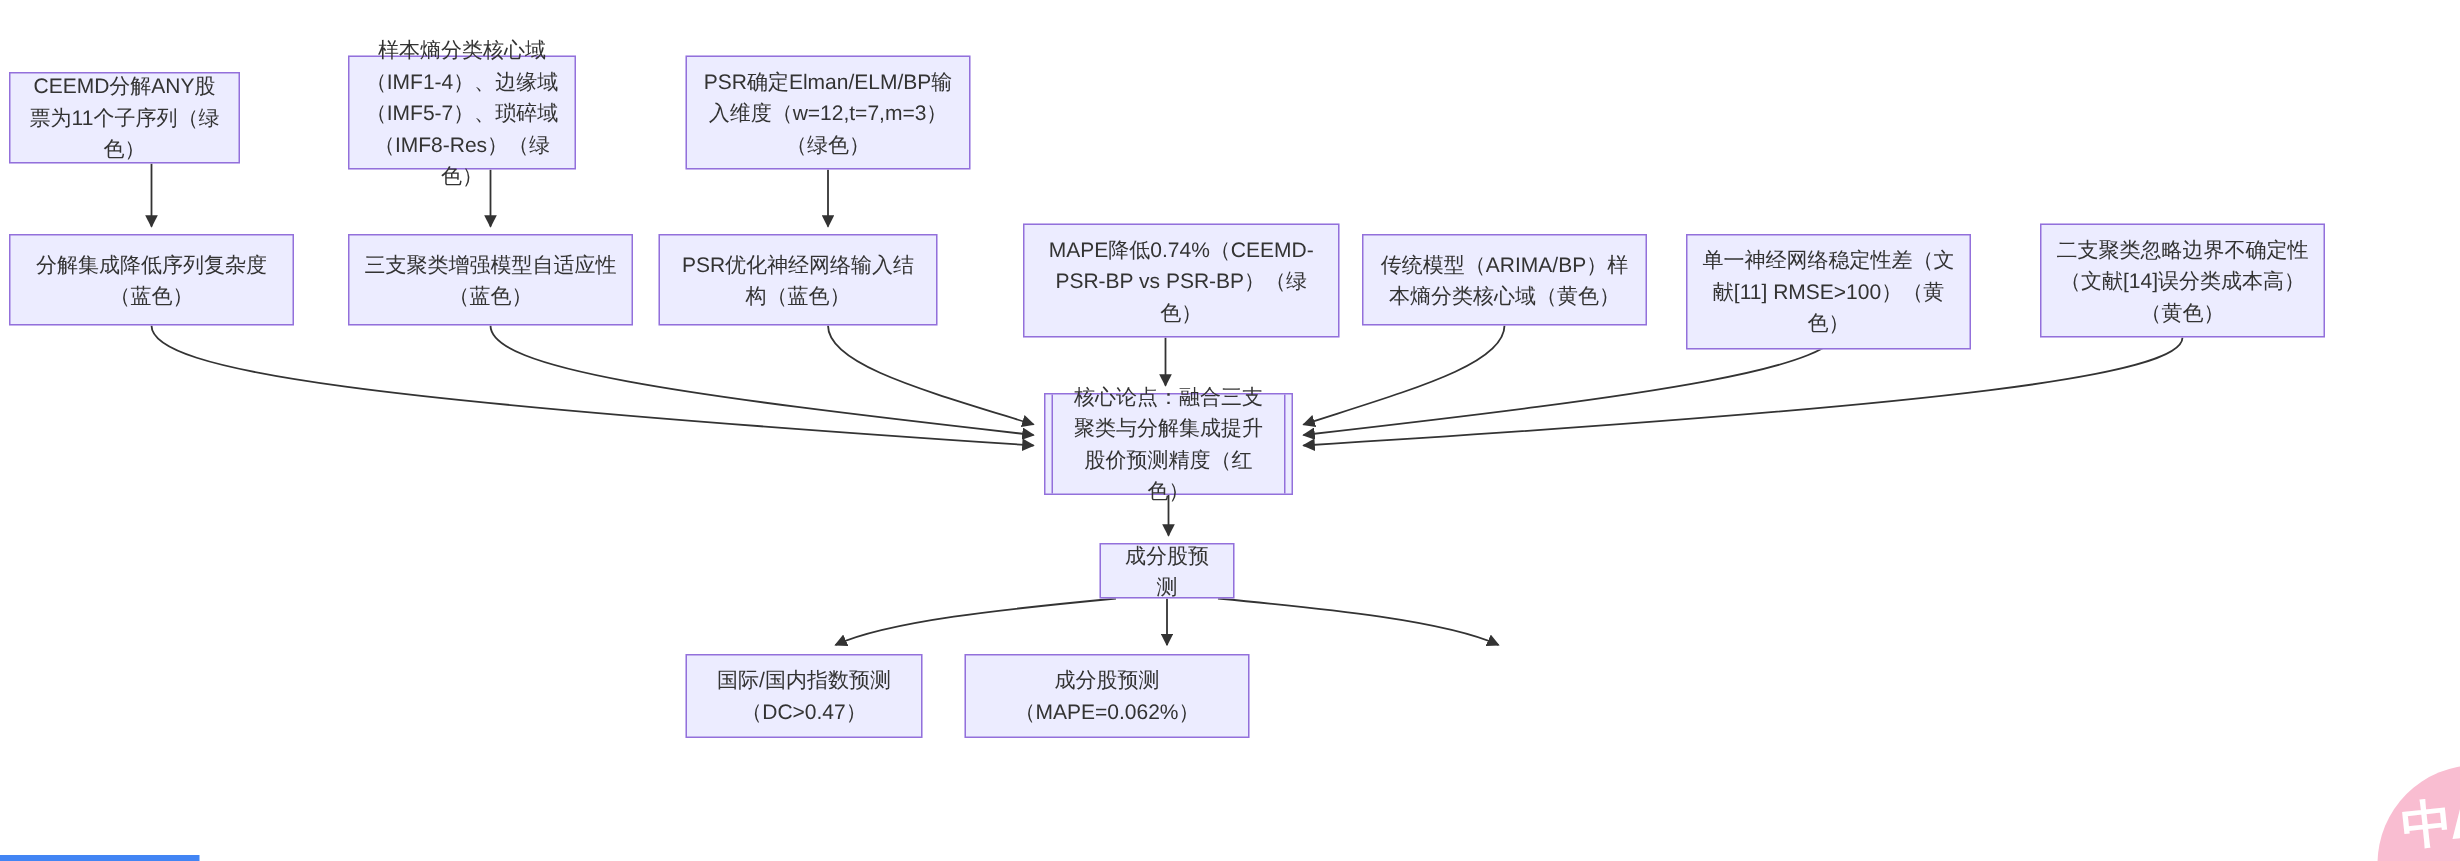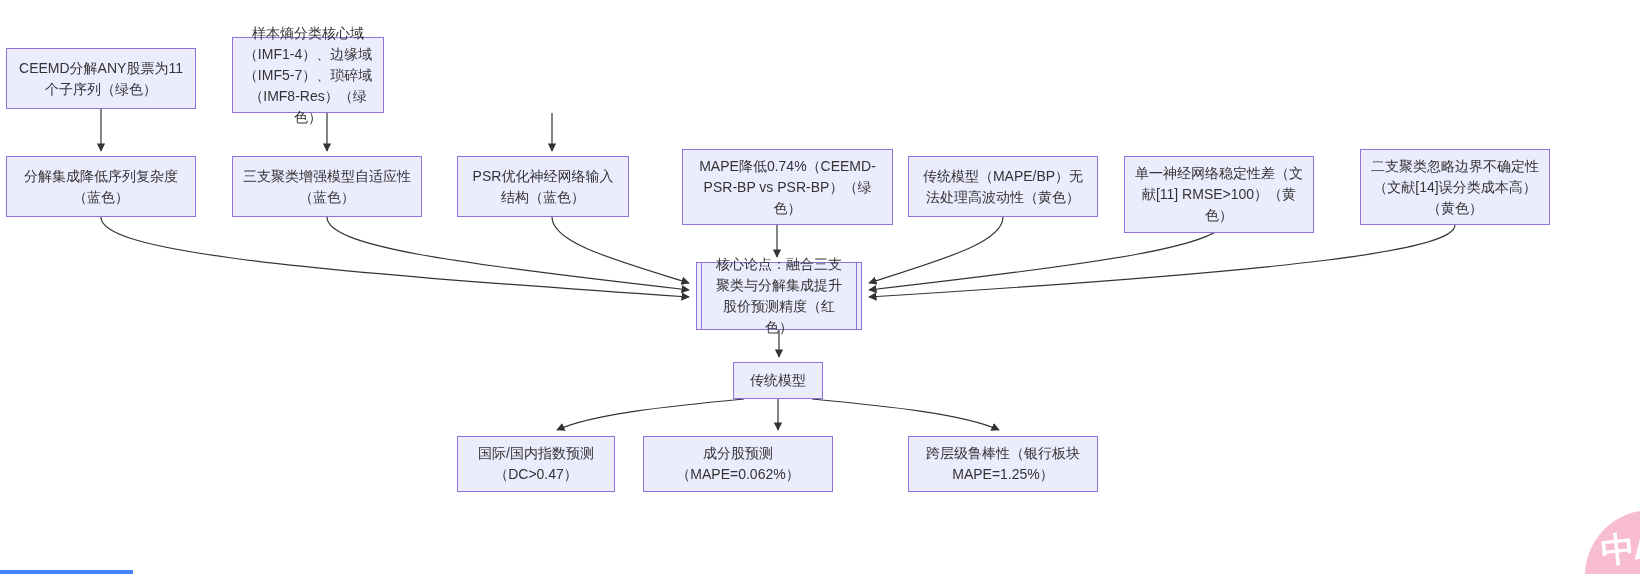--- a/index.html
+++ b/index.html
@@ -79,65 +79,65 @@
     <path class="edge" d="M777,225 L777,257"></path>
     <path class="edge" d="M1003,217 C1003,243 940,260 869,283"></path>
     <path class="edge" d="M1228,217 C1228,246 1105,263 869,290"></path>
     <path class="edge" d="M1455,225 C1455,250 1305,270 869,297"></path>
     <path class="edge" d="M779,330 L779,357"></path>
     <path class="edge" d="M744,399 C670,406 592,414 557,430"></path>
     <path class="edge" d="M778,399 L778,430"></path>
     <path class="edge" d="M812,399 C886,406 964,414 999,430"></path>
   </svg>
 
-  <div class="node" style="left:6px;top:48px;width:190px;height:61px">
+  <div class="node" style="left:6px;top:48px;width:154px;height:61px">
     <span class="node-label">CEEMD分解ANY股票为11个子序列（绿色）</span>
   </div>
   <div class="node" style="left:232px;top:37px;width:152px;height:76px">
     <span class="node-label">样本熵分类核心域（IMF1-4）、边缘域（IMF5-7）、琐碎域（IMF8-Res）（绿色）</span>
+  </div>
+  <div class="node" style="left:457px;top:37px;width:190px;height:76px">
+    <span class="node-label">PSR确定Elman/ELM/BP输入维度（w=12,t=7,m=3）（绿色）</span>
   </div>
 
   <div class="node" style="left:232px;top:156px;width:190px;height:61px">
     <span class="node-label">三支聚类增强模型自适应性（蓝色）</span>
   </div>
   <div class="node" style="left:6px;top:156px;width:190px;height:61px">
     <span class="node-label">分解集成降低序列复杂度（蓝色）</span>
   </div>
-  <div class="node" style="left:457px;top:156px;width:172px;height:61px">
+  <div class="node" style="left:439px;top:156px;width:186px;height:61px">
     <span class="node-label">PSR优化神经网络输入结构（蓝色）</span>
   </div>
   <div class="node" style="left:682px;top:149px;width:211px;height:76px">
     <span class="node-label">MAPE降低0.74%（CEEMD-PSR-BP vs PSR-BP）（绿色）</span>
   </div>
   <div class="node" style="left:908px;top:156px;width:190px;height:61px">
-    <span class="node-label">传统模型（MAPE/BP）无法处理高波动性（黄色）</span>
+    <span class="node-label">传统模型（ARIMA/BP）样本熵分类核心域（黄色）</span>
   </div>
   <div class="node" style="left:1124px;top:156px;width:190px;height:77px">
     <span class="node-label">单一神经网络稳定性差（文献[11] RMSE&gt;100）（黄色）</span>
   </div>
   <div class="node" style="left:1360px;top:149px;width:190px;height:76px">
     <span class="node-label">二支聚类忽略边界不确定性（文献[14]误分类成本高）（黄色）</span>
   </div>
 
   <div class="node subroutine" style="left:696px;top:262px;width:166px;height:68px;padding:14px 14px">
     <span class="node-label">核心论点：融合三支聚类与分解集成提升股价预测精度（红色）</span>
   </div>
 
   <div class="node" style="left:733px;top:362px;width:90px;height:37px">
-    <span class="node-label">传统模型</span>
+    <span class="node-label">成分股预测</span>
   </div>
 
   <div class="node" style="left:457px;top:436px;width:158px;height:56px">
     <span class="node-label">国际/国内指数预测（DC&gt;0.47）</span>
   </div>
   <div class="node" style="left:643px;top:436px;width:190px;height:56px">
     <span class="node-label">成分股预测（MAPE=0.062%）</span>
-  </div>
-  <div class="node" style="left:908px;top:436px;width:190px;height:56px">
-    <span class="node-label">跨层级鲁棒性（银行板块MAPE=1.25%）</span>
   </div>
 
   <div class="watermark">
     <span>中A</span>
   </div>
 
   <div class="scroll-thumb"></div>
 
 </div>
 

